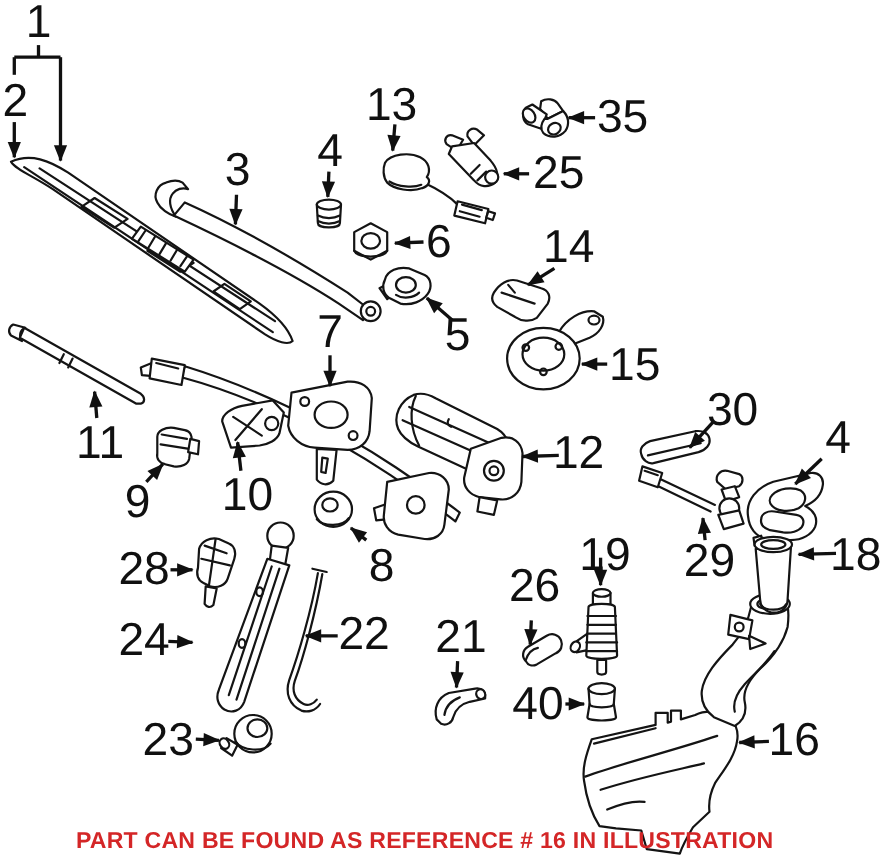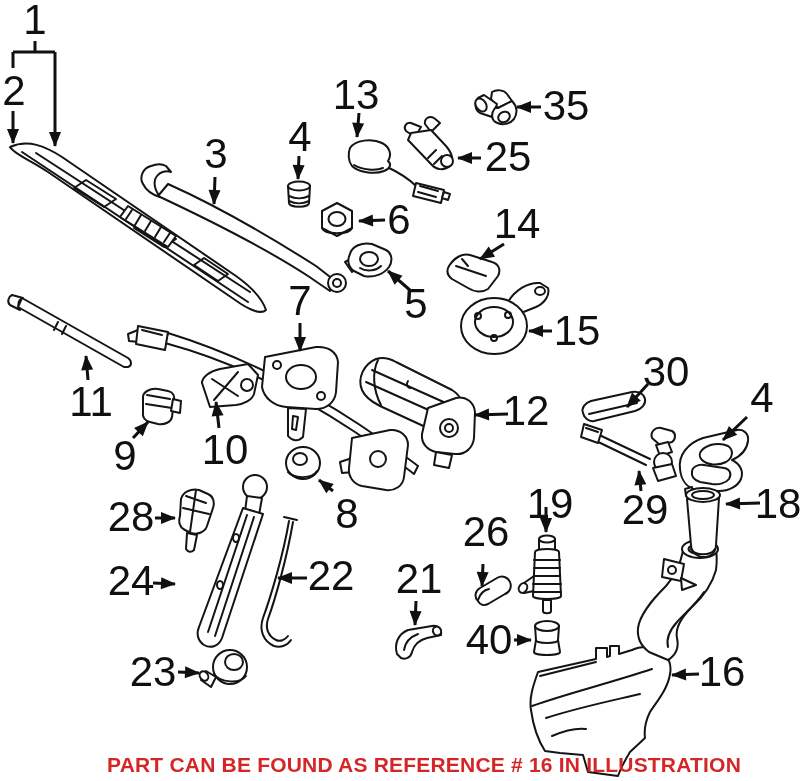--- a/index.html
+++ b/index.html
@@ -1,21 +1,21 @@
 <!DOCTYPE html>
 <html><head>
 <meta charset="utf-8">
 <style>
   html,body{margin:0;padding:0;background:#888;}
   .stage{position:relative;width:800px;height:781px;background:#ffffff;overflow:hidden;
          font-family:"Liberation Sans",sans-serif;}
   .stage svg{position:absolute;left:0;top:0;}
   .lbl{position:absolute;transform:translate(-50%,-50%);
        font:400 42px/1 "Liberation Sans",sans-serif;color:#101010;white-space:nowrap;}
-  .caption{position:absolute;left:424px;top:764px;transform:translate(-50%,-50%);
+  .caption{position:absolute;left:386px;top:764px;transform:translate(-50%,-50%);
        font:700 21px/1 "Liberation Sans",sans-serif;letter-spacing:.2px;white-space:nowrap;text-align:center;}
   .ln{fill:none;stroke:#141414;stroke-width:2;stroke-linecap:round;stroke-linejoin:round;}
   .fw{fill:#ffffff;stroke:#141414;stroke-width:2;stroke-linejoin:round;}
   .ldr{fill:none;stroke:#101010;stroke-width:3;}
 </style>
 </head>
 <body>
 
 <div class="stage">
 

